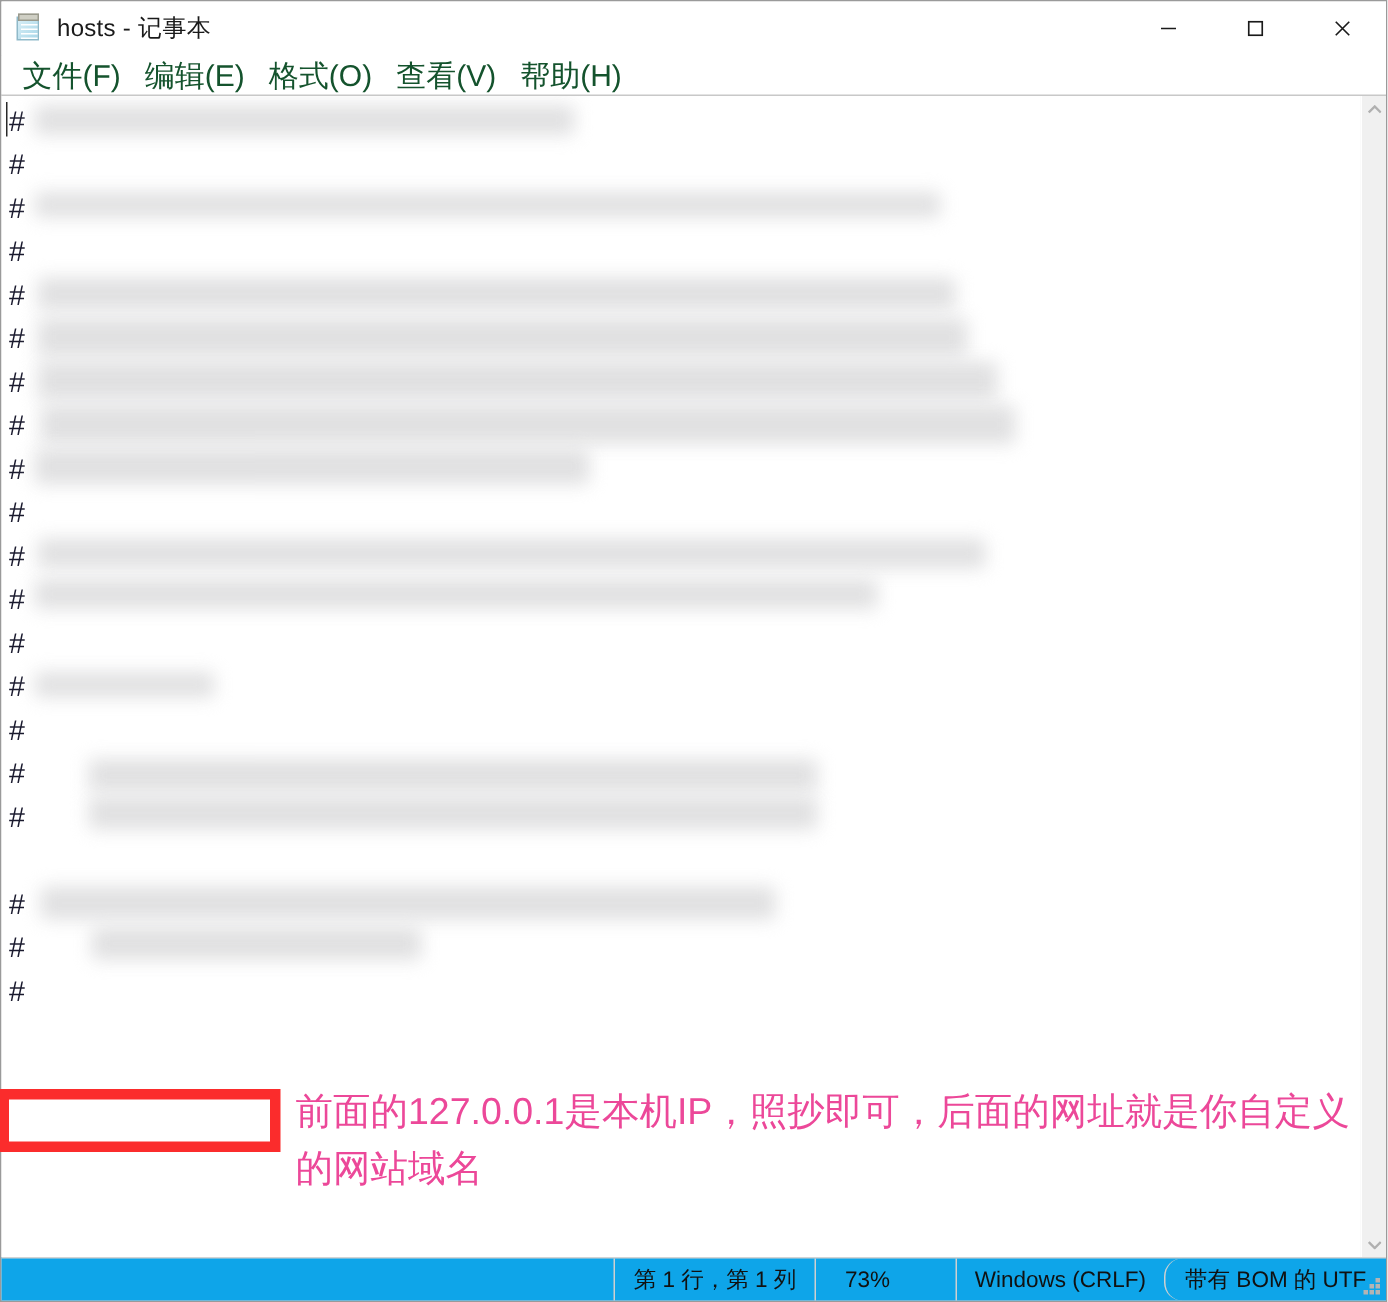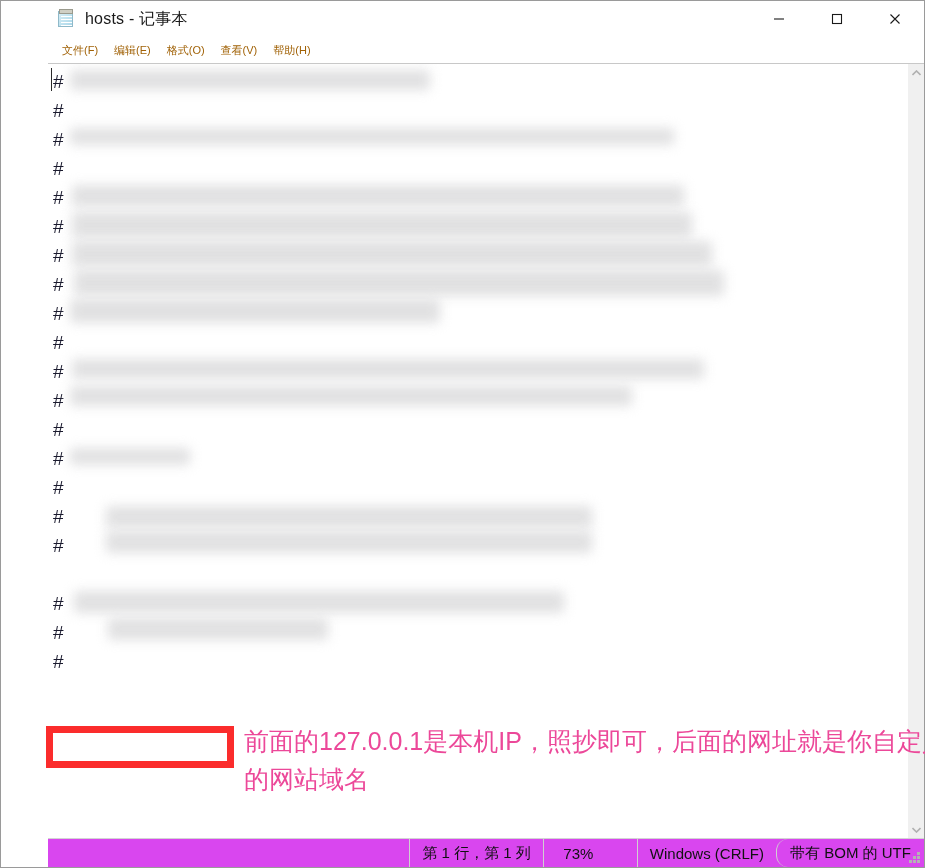--- a/index.html
+++ b/index.html
@@ -7,21 +7,21 @@
     width: 925px; height: 868px;
     background: #ffffff;
     font-family: "Liberation Sans", sans-serif;
     overflow: hidden;
   }
   .window {
     position: relative;
     width: 925px; height: 868px;
     background: #ffffff;
     border: 1px solid #9a9a9a;
-    display: flex; flex-direction: column; padding-left: 47px;
+    display: flex; flex-direction: column;
   }
 
   
   .titlebar {
     height: 36px; flex: 0 0 36px;
     display: flex; align-items: center;
     background: #ffffff;
     position: relative;
   }
   .app-icon {
@@ -64,21 +64,21 @@
   .winbtn svg { display: block; }
 
   
   .menubar {
     height: 26px; flex: 0 0 26px;
     display: flex; align-items: center;
     background: #ffffff;
     padding-left: 6px;
   }
   .menuitem {
-    font-size: 11px; color: #a16207;
+    font-size: 20px; color: #14532d;
     padding: 2px 8px; white-space: nowrap; cursor: default;
   }
 
   
   .editor-wrap {
     flex: 1 1 auto; position: relative;
     display: flex; min-height: 0;
     border-top: 1px solid #c8c8c8;
   }
   .textarea {
@@ -119,21 +119,21 @@
   }
   .sb-arrow {
     width: 17px; height: 17px;
     display: flex; align-items: center; justify-content: center;
     cursor: default;
   }
 
   
   .statusbar {
     height: 29px; flex: 0 0 29px;
-    background: #d946ef;
+    background: #0ea5e9;
     border-top: 1px solid #d3d3d3;
     display: flex; align-items: stretch;
     font-size: 15px; color: #111111;
     position: relative;
   }
   .status-spacer { flex: 1 1 auto; }
   .status-cell {
     display: flex; align-items: center; justify-content: center;
     border-left: 1px solid #d0d0d0;
     padding: 0 12px; white-space: nowrap;

